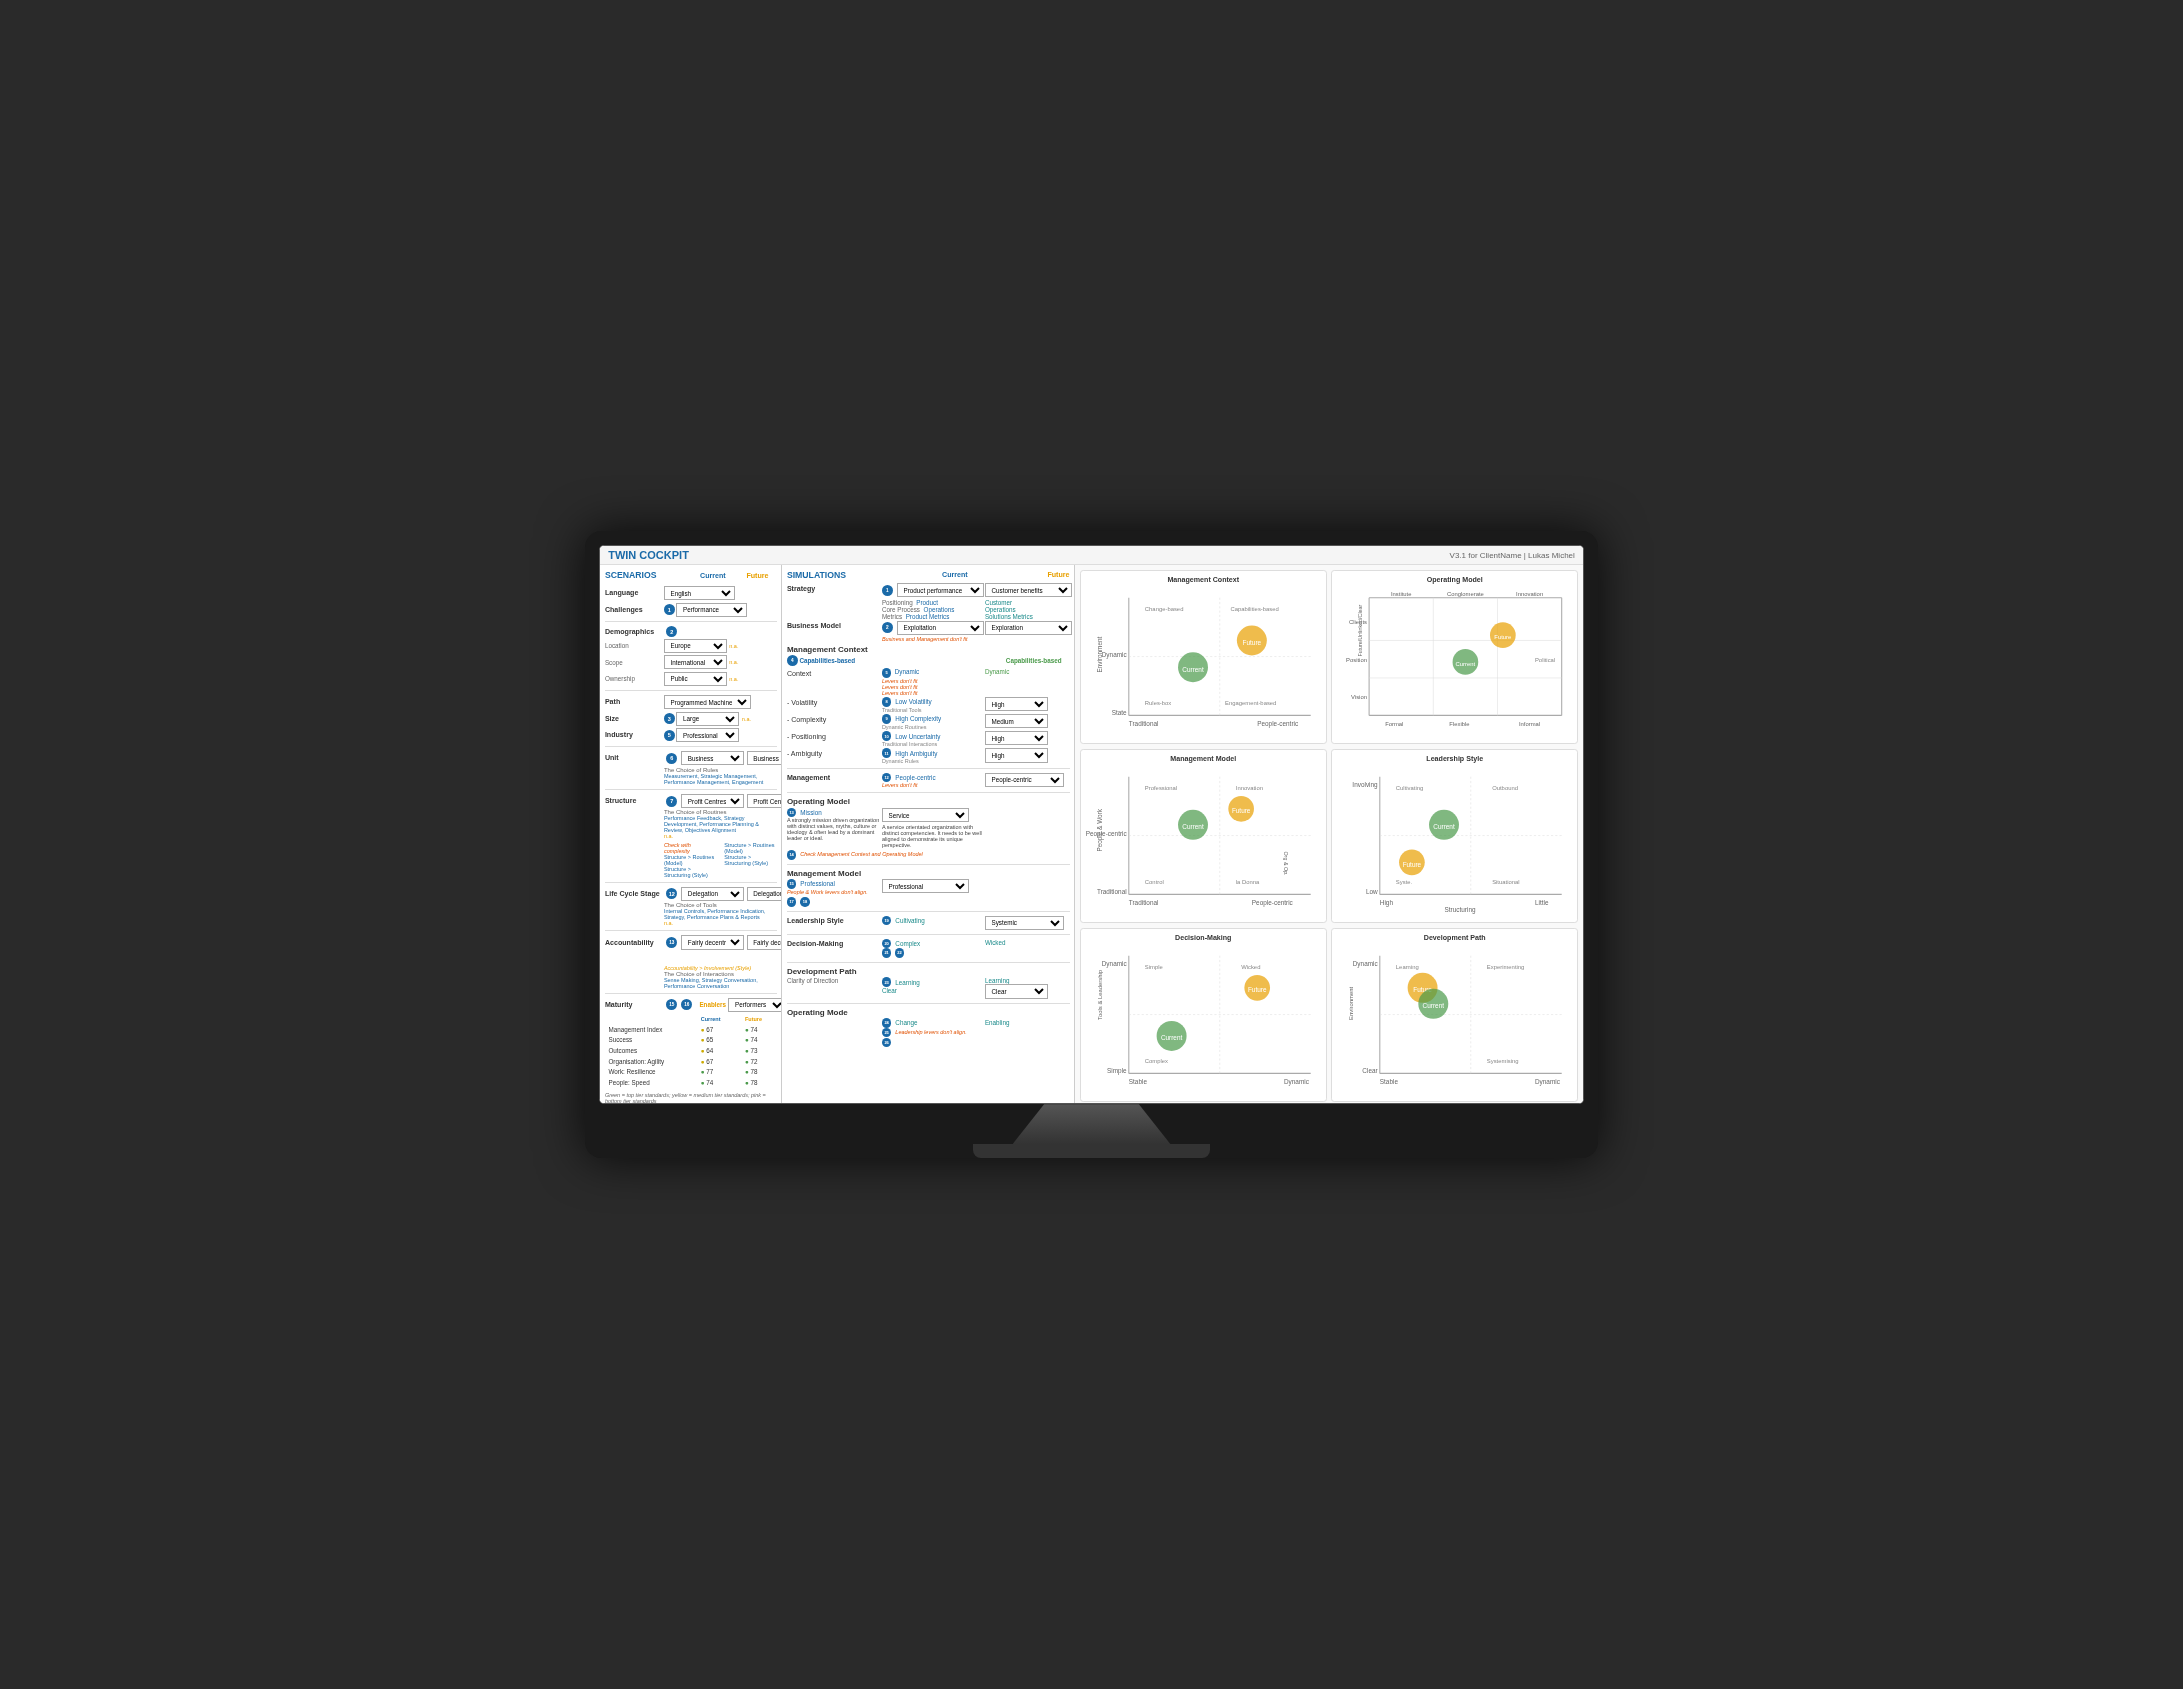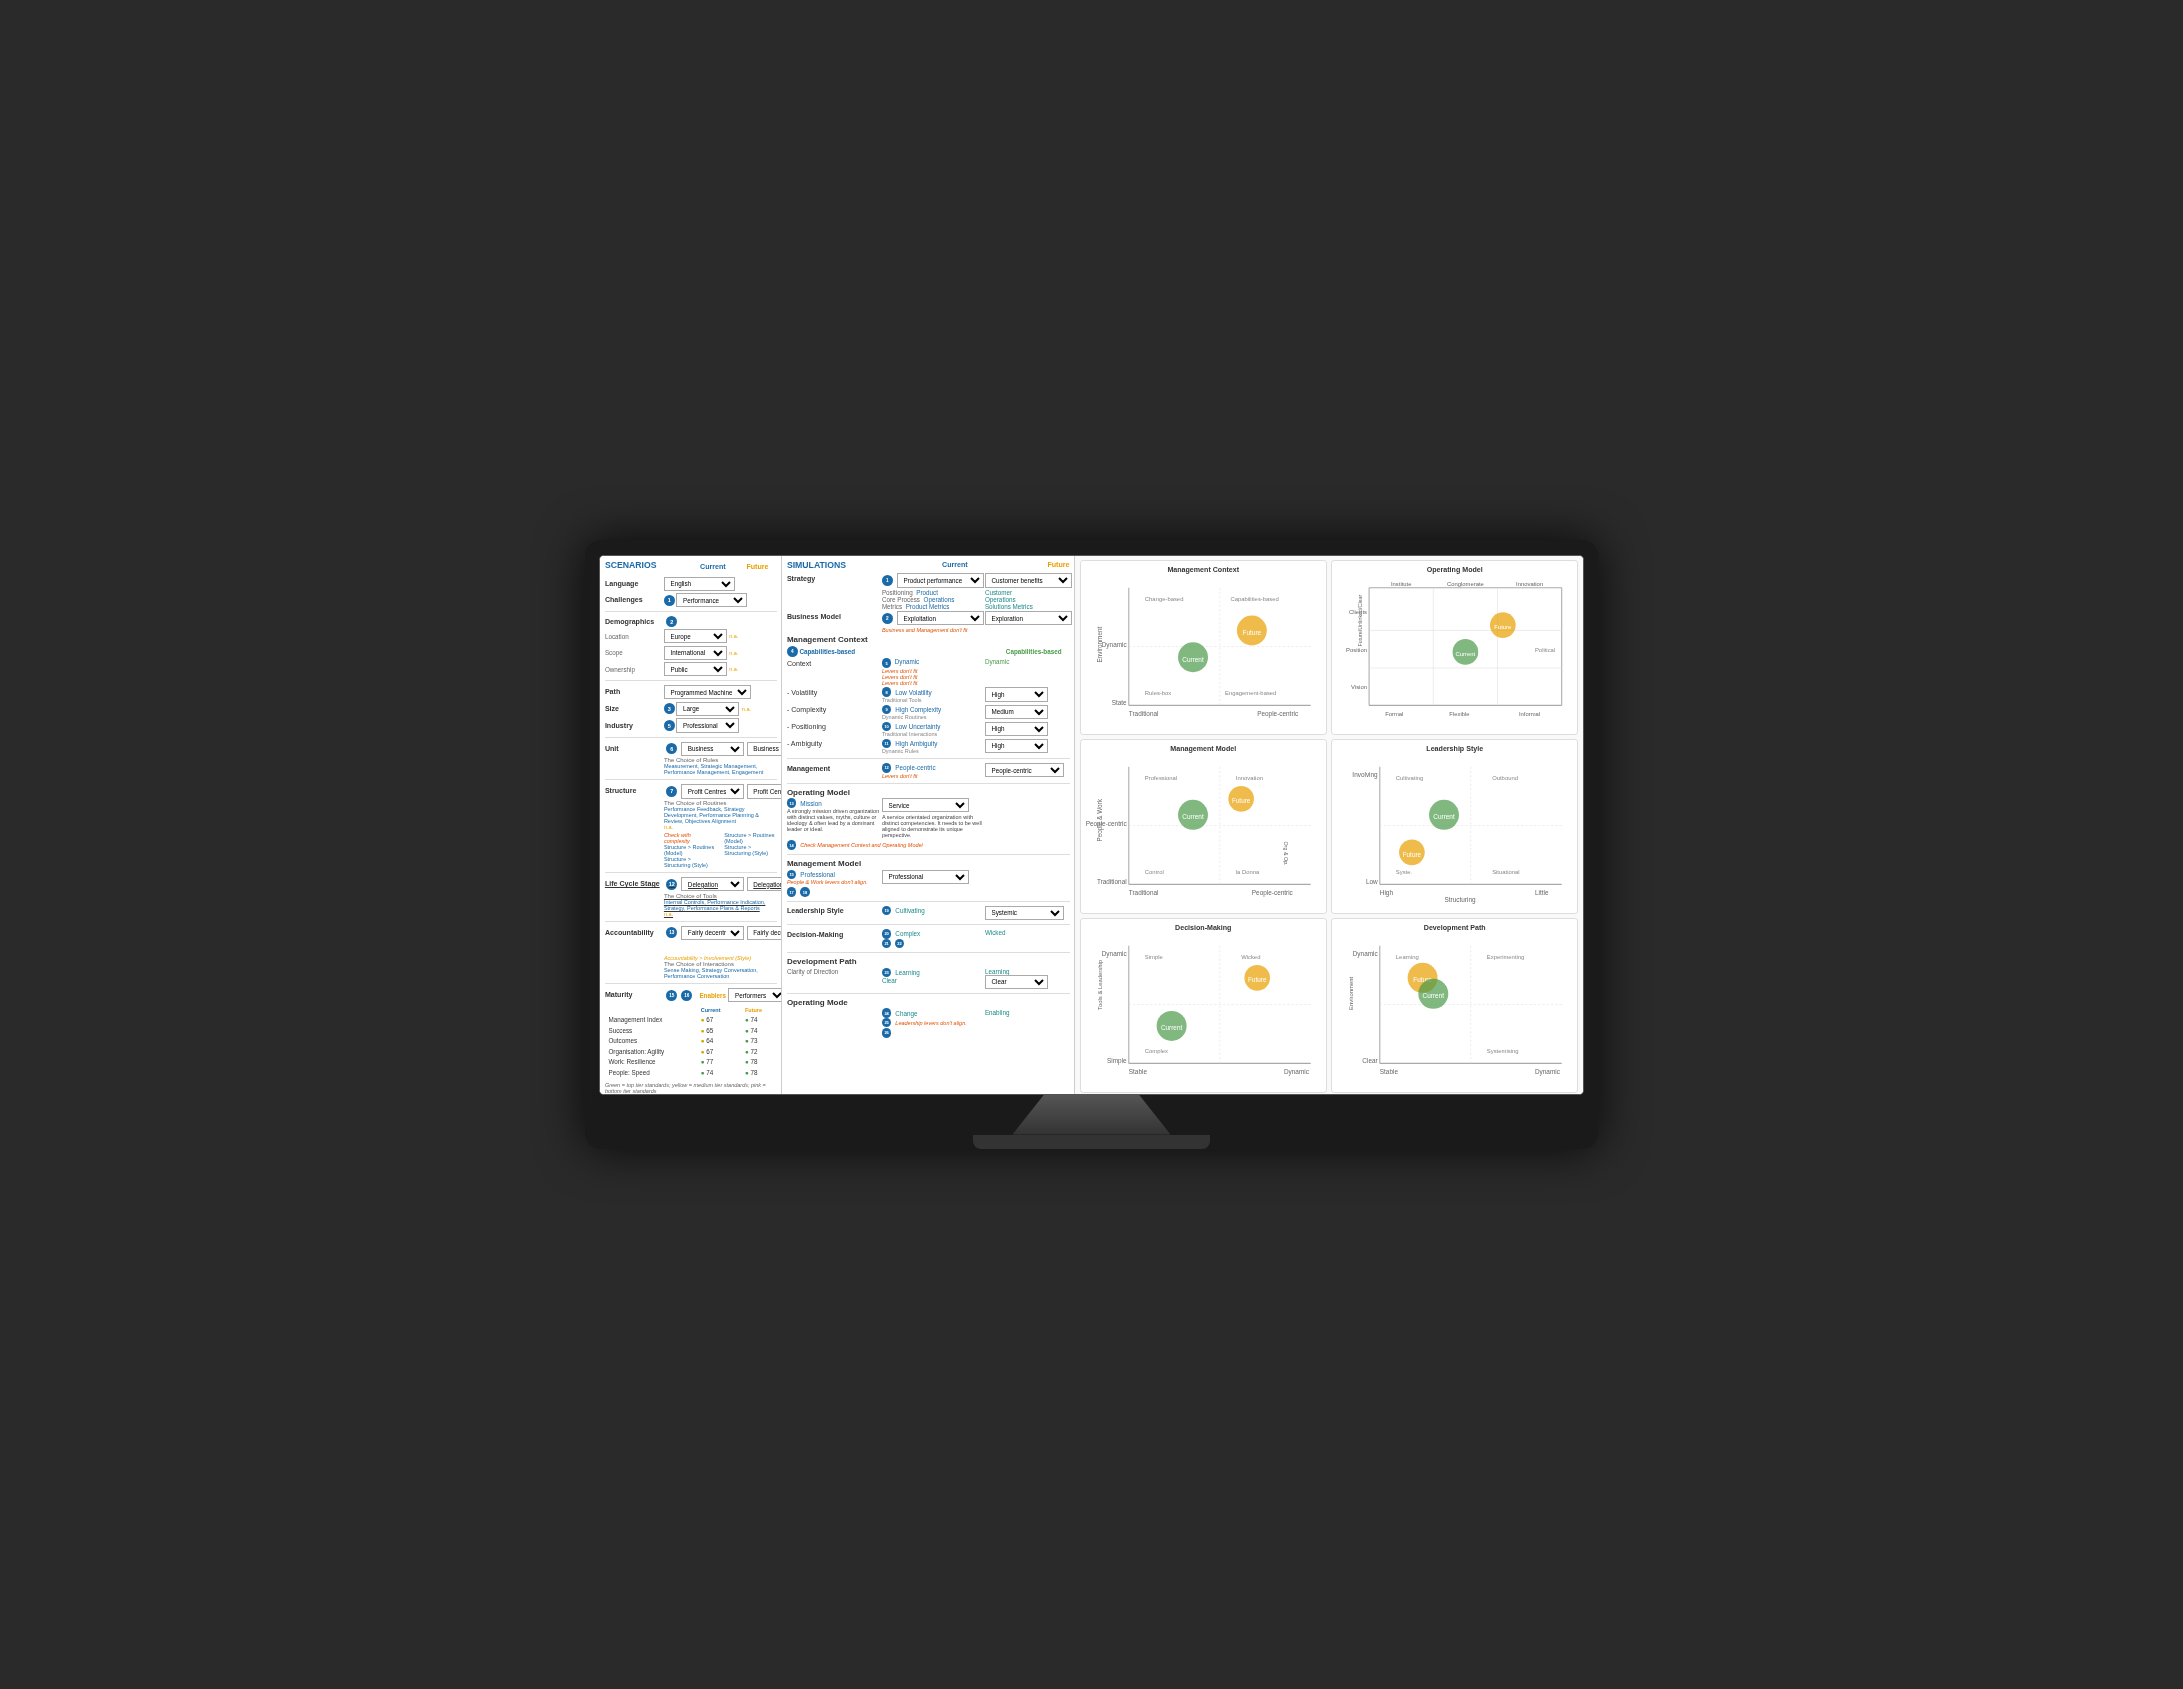--- a/index.html
+++ b/index.html
@@ -240,20 +240,24 @@
     .flex-row { display: flex; align-items: center; gap: 2.4px; }
     .na-text { font-size: 5.5px; color: #e8a000; }
   </style>
 </head>
 <body>
 
 <div class="monitor">
   <div class="screen">
     <div class="app">
 
+      <div class="app-header">
+        <span class="app-title">TWIN COCKPIT</span>
+        <span class="app-version">V3.1 for ClientName | Lukas Michel</span>
+      </div>
 
       <div class="app-body">
 
         <div class="panel-left">
           <div class="flex-row" style="margin-bottom:3.2px;">
             <span class="section-title">SCENARIOS</span>
             <span style="flex:1;"></span>
             <span class="col-header-current">Current</span>
             <span style="width:16px;"></span>
             <span class="col-header-future" style="margin-right:8px;">Future</span>
@@ -378,21 +382,21 @@
               </div>
               <div>
                 <div style="font-size:5.5px;color:#1a6aa8;">Structure &gt; Routines (Model)</div>
                 <div style="font-size:5.5px;color:#1a6aa8;">Structure &gt; Structuring (Style)</div>
               </div>
             </div>
           </div>
 
           <div class="section-divider"></div>
 
-          <div style="margin-bottom:2.4px;text-decoration:underline;">
+          <div style="margin-bottom:2.4px;">
             <div class="flex-row" style="margin-bottom:1.6px;">
               <span class="scenario-label bold-text">Life Cycle Stage</span>
               <span class="badge badge-blue">12</span>
               <div class="two-col" style="flex:1;">
                 <select class="small-select w80">
                   <option>Delegation</option>
                 </select>
                 <select class="small-select w80">
                   <option>Delegation</option>
                 </select>

